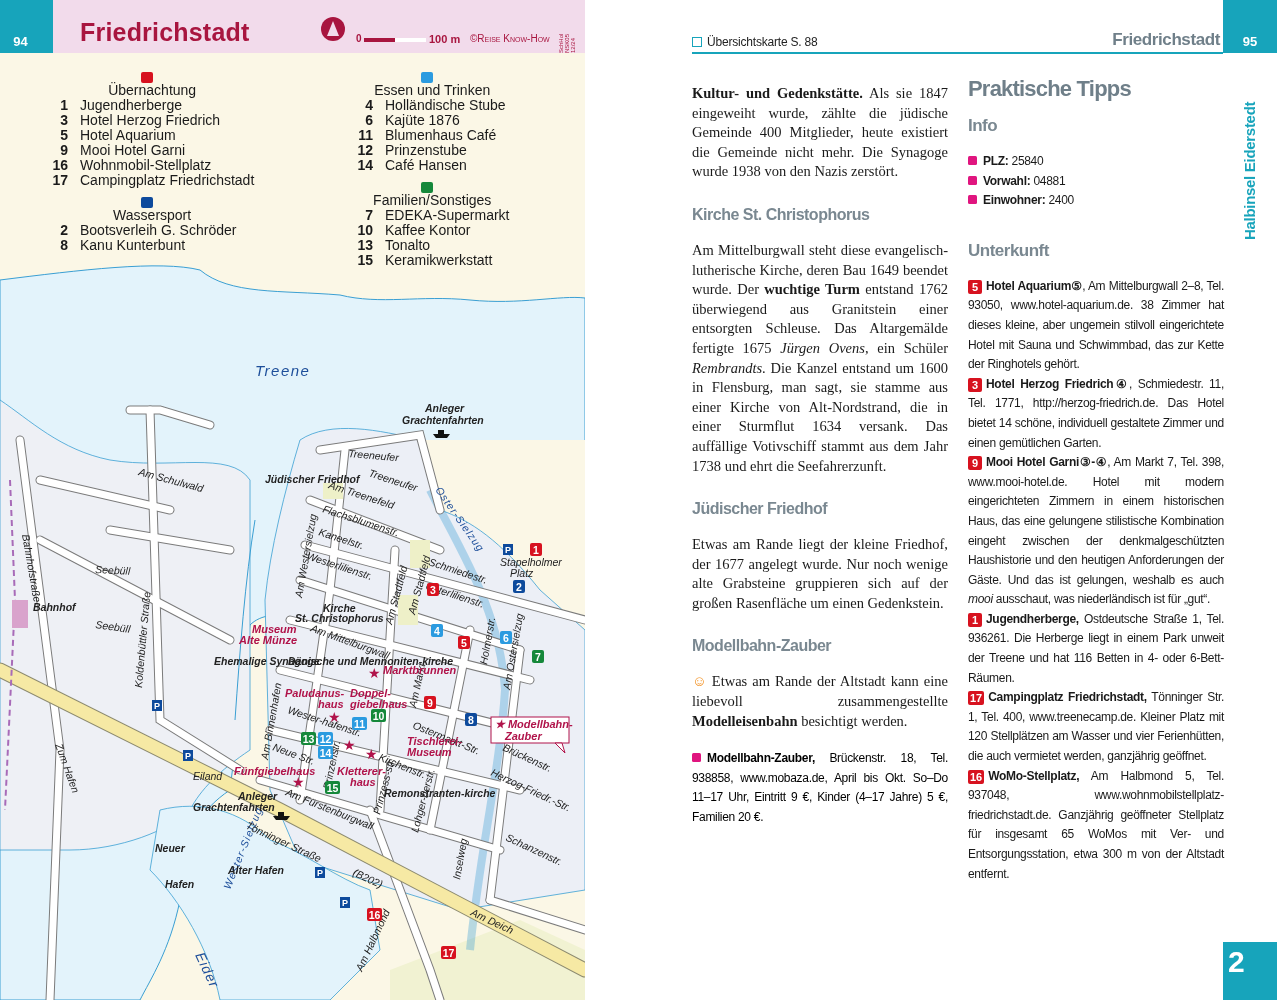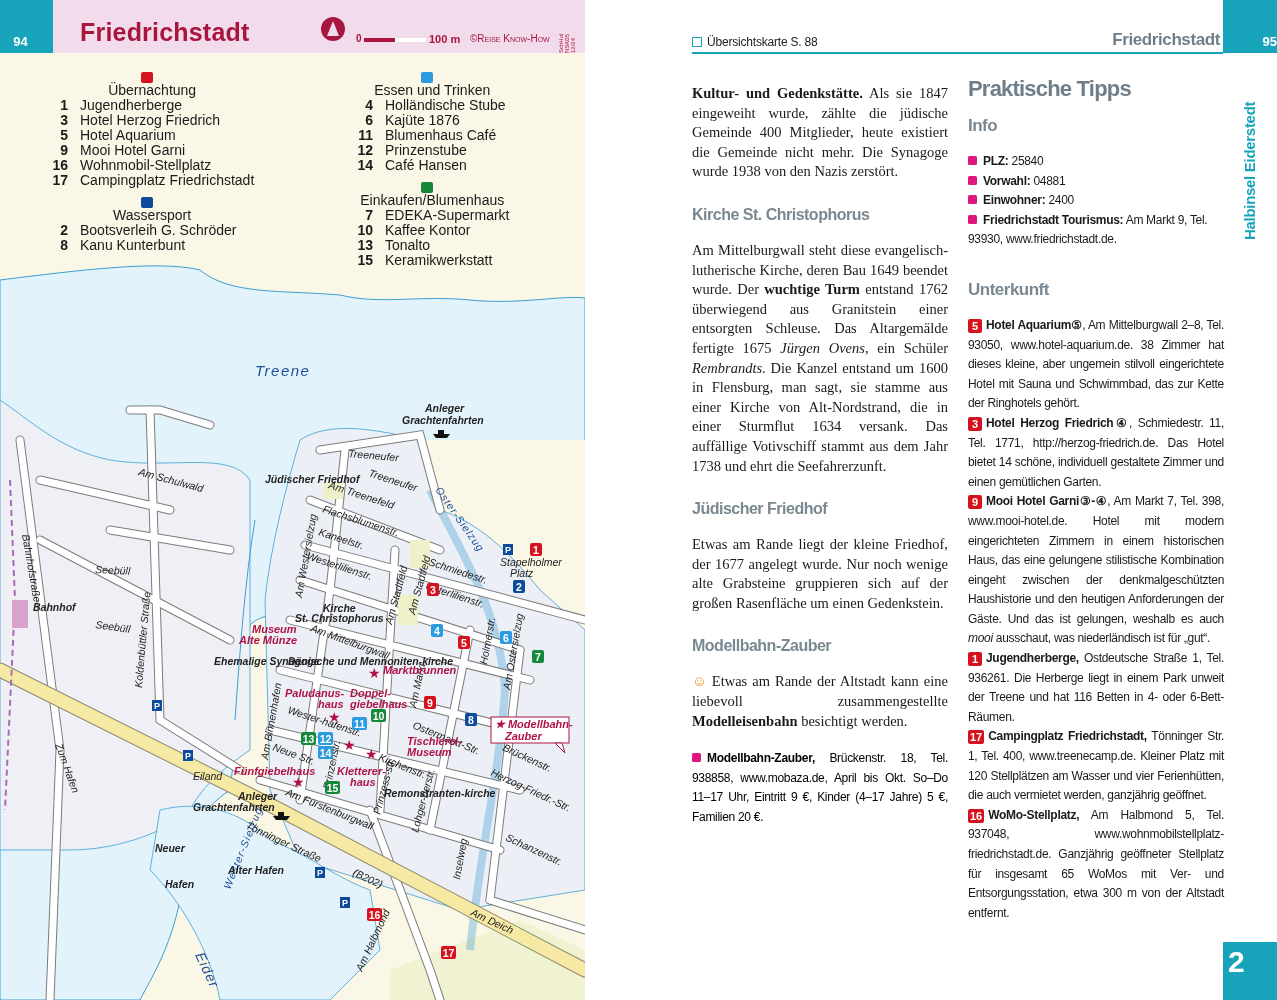--- a/index.html
+++ b/index.html
@@ -32,21 +32,21 @@
 
   #map-svg { position: absolute; left: 0; top: 250px; }
   .m-label { font-family: "Liberation Sans", sans-serif; font-size: 10.5px; font-style: italic; fill: #222; }
   .m-bold { font-weight: bold; }
   .m-poi { font-family: "Liberation Sans", sans-serif; font-size: 11px; font-style: italic; font-weight: bold; fill: #b0134a; }
   .m-water { font-family: "Liberation Sans", sans-serif; font-style: italic; fill: #1d4e9a; }
 
   
   #right-page { position: absolute; left: 585px; top: 0; width: 692px; height: 1000px; background: #fff; }
   #right-pagenum-box { position: absolute; left: 638px; top: 0; width: 54px; height: 53px; background: #17a4bb; }
-  #right-pagenum { position: absolute; left: 0; bottom: 4px; width: 54px; text-align: right; color: #fff; font: bold 13px "Liberation Sans", sans-serif; }
+  #right-pagenum { position: absolute; left: 0; bottom: 4px; width: 54px; text-align: center; color: #fff; font: bold 13px "Liberation Sans", sans-serif; }
   #overview-link { position: absolute; left: 107px; top: 35px; display: flex; align-items: center; font: 12px "Liberation Sans", sans-serif; color: #222; letter-spacing: -0.2px; }
   #overview-box-icon { width: 10px; height: 10px; border: 1.5px solid #17a4bb; margin-right: 5px; }
   #running-title { position: absolute; left: 520px; top: 30px; width: 115px; text-align: right; font: bold 17px "Liberation Sans", sans-serif; color: #6f7f89; letter-spacing: -0.4px; }
   #header-rule { position: absolute; left: 107px; top: 52px; width: 531px; height: 2px; background: #17a4bb; }
   #side-tab { position: absolute; left: 655px; top: 90px; width: 20px; height: 150px; }
   #side-tab-text { position: absolute; left: 0; bottom: 0; transform-origin: left bottom; transform: rotate(-90deg) translate(0, 18px); white-space: nowrap; font: bold 15px "Liberation Sans", sans-serif; color: #17a4bb; letter-spacing: -0.3px; }
   #chapter-box { position: absolute; left: 638px; top: 942px; width: 54px; height: 58px; background: #17a4bb; }
   #chapter-num { position: absolute; left: 5px; top: 3px; color: #fff; font: bold 30px "Liberation Sans", sans-serif; }
 
   #col-left { position: absolute; left: 107px; top: 84px; width: 256px; font: 14.5px "Liberation Serif", serif; line-height: 19.6px; color: #1a1a1a; }
@@ -152,21 +152,21 @@
           <span>Prinzenstube</span>
         </div>
         <div class="legend-row">
           <span class="legend-num">14</span>
           <span>Café Hansen</span>
         </div>
       </div>
       <div class="legend-group">
         <div class="legend-head">
           <span class="legend-swatch" style="background: rgb(21, 136, 58);"></span>
-          <span>Einkaufen/Blumenhaus</span>
+          <span>Familien/Sonstiges</span>
         </div>
         <div class="legend-row">
           <span class="legend-num">7</span>
           <span>EDEKA-Supermarkt</span>
         </div>
         <div class="legend-row">
           <span class="legend-num">10</span>
           <span>Kaffee Kontor</span>
         </div>
         <div class="legend-row">
@@ -475,21 +475,20 @@
     <div class="info-block"><span class="pink-sq"></span><b>Modellbahn-Zauber,</b><span> Brückenstr. 18, Tel. 938858, www.mobaza.de, April bis Okt. So–Do 11–17 Uhr, Eintritt 9 €, Kinder (4–17 Jahre) 5 €, Familien 20 €.</span></div>
   </div>
 
   <div id="col-right">
     <div id="tips-title">Praktische Tipps</div>
     <div class="sec-head">Info</div>
     <div id="info-list">
         <div class="info-line"><span class="pink-sq"></span><b>PLZ:</b><span> 25840</span></div>
         <div class="info-line"><span class="pink-sq"></span><b>Vorwahl:</b><span> 04881</span></div>
         <div class="info-line"><span class="pink-sq"></span><b>Einwohner:</b><span> 2400</span></div>
-        <div class="info-line"><span class="pink-sq"></span><b>Friedrichstadt Tourismus:</b><span> Am Markt 9, Tel. 93930, www.friedrichstadt.de.</span></div>
       </div>
     <div class="sec-head lower">Unterkunft</div>
     <div id="acc-list">
         <div class="acc-entry"><span class="num-badge">5</span><b>Hotel Aquarium⑤</b><span>, Am Mittelburgwall 2–8, Tel. 93050, www.hotel-aquarium.de. 38 Zimmer hat dieses kleine, aber ungemein stilvoll eingerichtete Hotel mit Sauna und Schwimmbad, das zur Kette der Ringhotels gehört.</span></div>
         <div class="acc-entry"><span class="num-badge">3</span><b>Hotel Herzog Friedrich④</b><span>, Schmiedestr. 11, Tel. 1771, http://herzog-friedrich.de. Das Hotel bietet 14 schöne, individuell gestaltete Zimmer und einen gemütlichen Garten.</span></div>
         <div class="acc-entry"><span class="num-badge">9</span><b>Mooi Hotel Garni③-④</b><span>, Am Markt 7, Tel. 398, www.mooi-hotel.de. Hotel mit modern eingerichteten Zimmern in einem historischen Haus, das eine gelungene stilistische Kombination eingeht zwischen der denkmalgeschützten Haushistorie und den heutigen Anforderungen der Gäste. Und das ist gelungen, weshalb es auch </span><i>mooi</i><span> ausschaut, was niederländisch ist für „gut“.</span></div>
         <div class="acc-entry"><span class="num-badge">1</span><b>Jugendherberge,</b><span> Ostdeutsche Straße 1, Tel. 936261. Die Herberge liegt in einem Park unweit der Treene und hat 116 Betten in 4- oder 6-Bett-Räumen.</span></div>
         <div class="acc-entry"><span class="num-badge">17</span><b>Campingplatz Friedrichstadt,</b><span> Tönninger Str. 1, Tel. 400, www.treenecamp.de. Kleiner Platz mit 120 Stellplätzen am Wasser und vier Ferienhütten, die auch vermietet werden, ganzjährig geöffnet.</span></div>
         <div class="acc-entry"><span class="num-badge">16</span><b>WoMo-Stellplatz,</b><span> Am Halbmond 5, Tel. 937048, www.wohnmobilstellplatz-friedrichstadt.de. Ganzjährig geöffneter Stellplatz für insgesamt 65 WoMos mit Ver- und Entsorgungsstation, etwa 300 m von der Altstadt entfernt.</span></div>
       </div>

